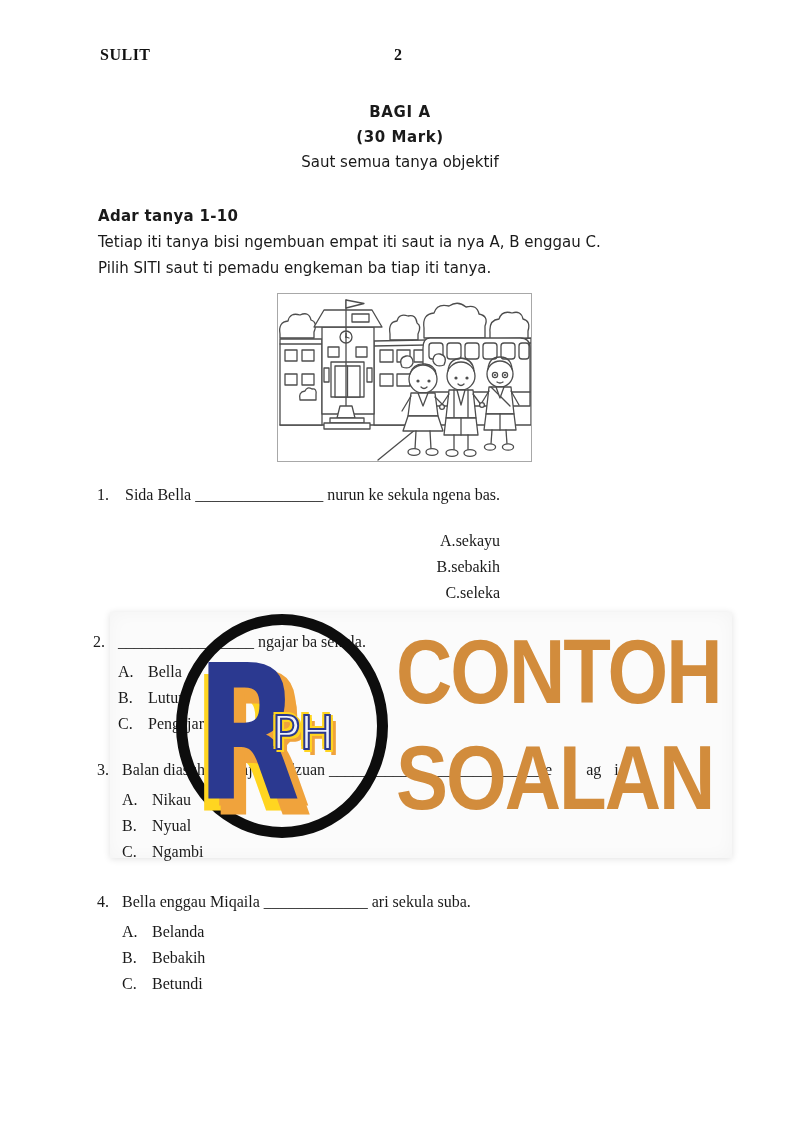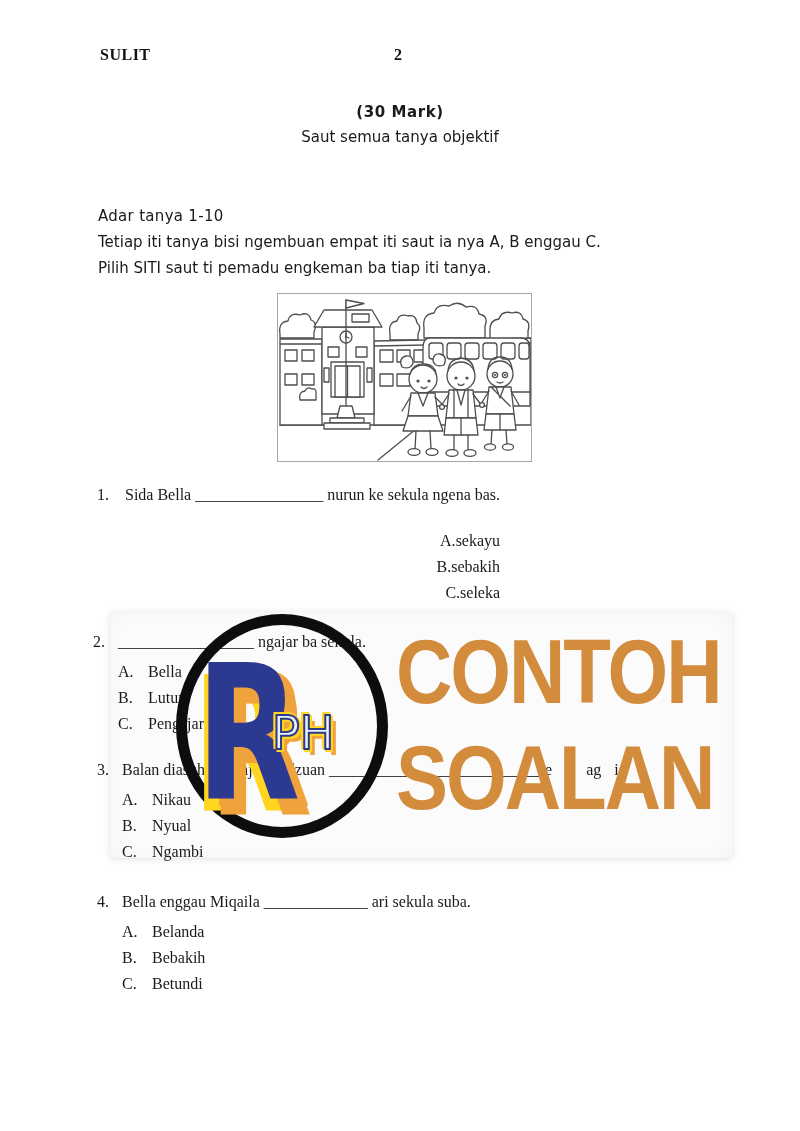--- a/index.html
+++ b/index.html
@@ -14,21 +14,21 @@
   }
   .hdr-page-number{
     position:absolute;left:394px;top:46px;
     font-family:"Liberation Serif",serif;font-weight:bold;font-size:16px;color:#111;
   }
   
   .title-block{position:absolute;left:0;top:100px;width:800px;text-align:center;line-height:25px;font-size:15px;}
   .title-block .b{font-weight:bold;letter-spacing:.6px;}
   
   .instructions{position:absolute;left:98px;top:203px;font-size:15px;line-height:26px;}
-  .instructions .head{font-weight:normal;letter-spacing:.3px;}
+  .instructions .head{font-weight:bold;letter-spacing:.3px;}
   
   .figure{
     position:absolute;left:277px;top:293px;width:253px;height:167px;
     border:1px solid #a8a8a8;background:#fff;box-sizing:content-box;
   }
   
   .question{position:absolute;font-size:16px;z-index:1;font-family:Liberation Serif, serif;}
   .q-line{white-space:nowrap;height:22px;}
   .q-num{display:inline-block;width:25px;}
   .q1 .q-num{width:28px;}
@@ -77,20 +77,21 @@
 </style>
 </head>
 <body>
 
 <div class="page">
 
   <span class="hdr-classification">SULIT</span>
   <span class="hdr-page-number">2</span>
 
   <div class="title-block">
+    <div class="b">BAGI A</div>
     <div class="b">(30 Mark)</div>
     <div>Saut semua tanya objektif</div>
   </div>
 
   <div class="instructions">
     <div class="head">Adar tanya 1-10</div>
     <div>Tetiap iti tanya bisi ngembuan empat iti saut ia nya A, B enggau C.</div>
     <div>Pilih SITI saut ti pemadu engkeman ba tiap iti tanya.</div>
   </div>
 

